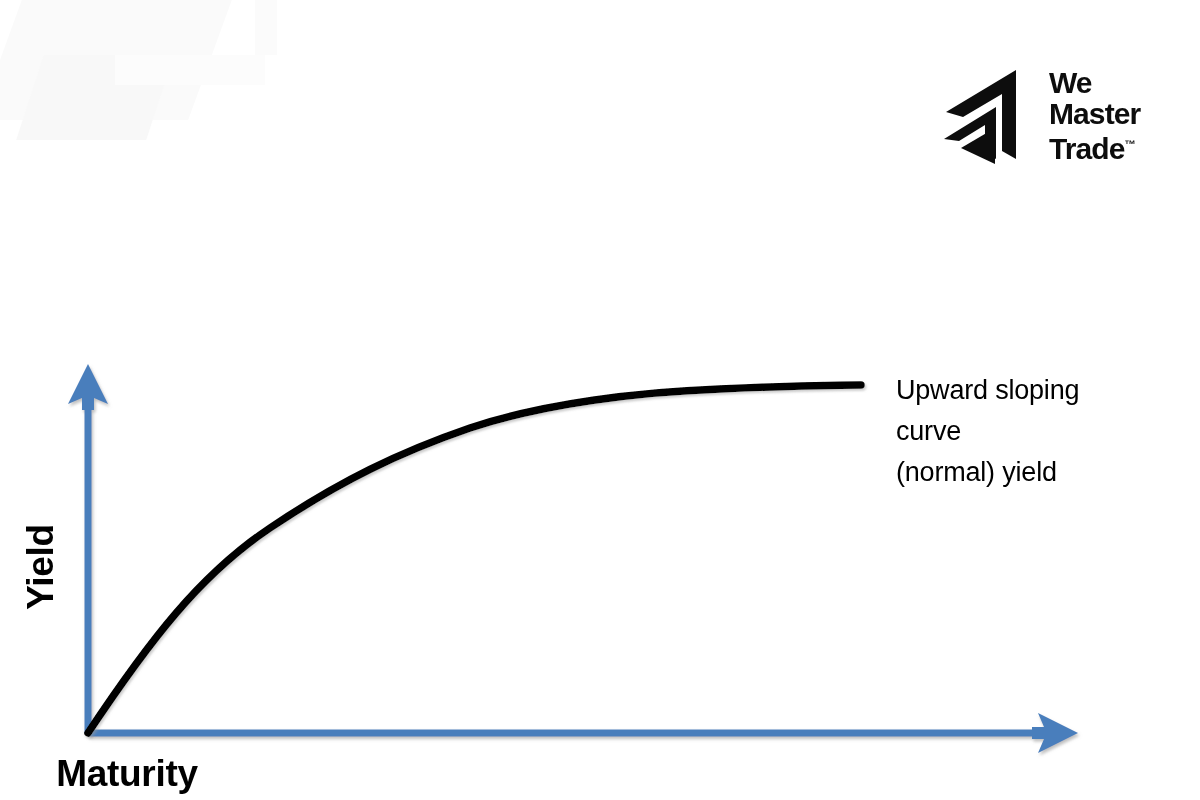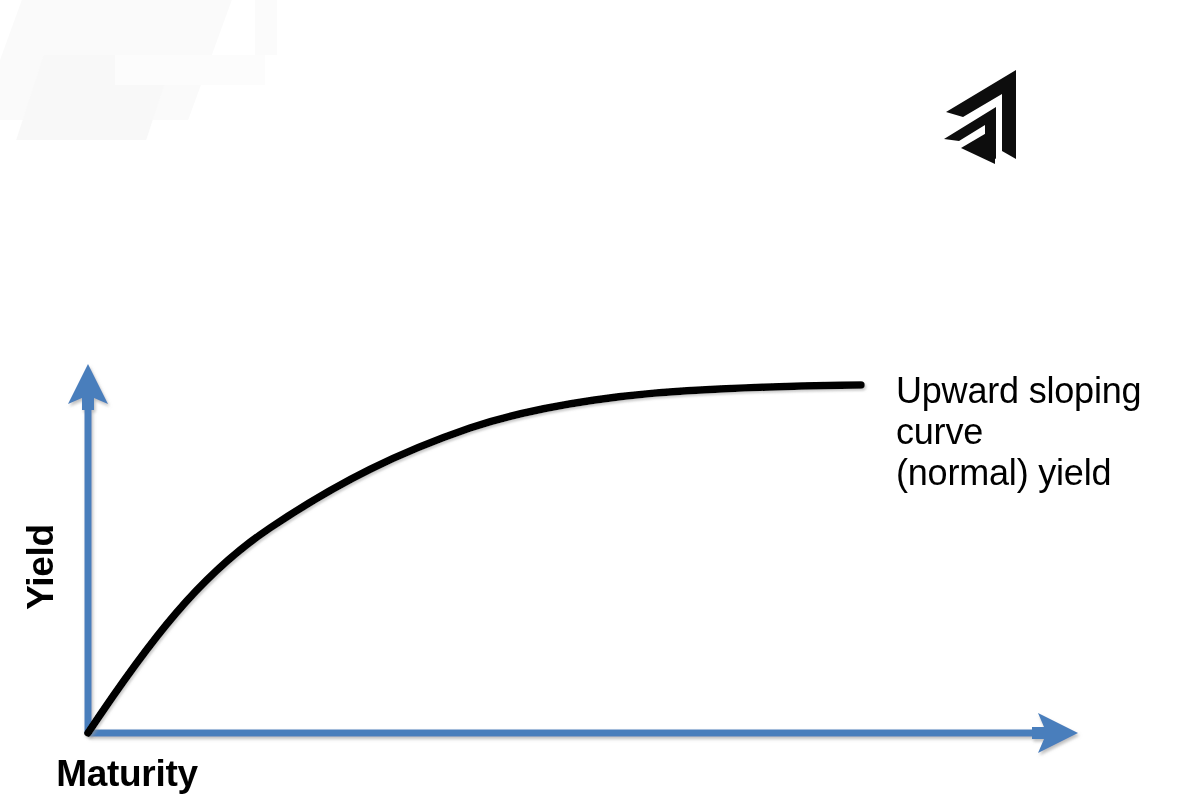--- a/index.html
+++ b/index.html
@@ -75,21 +75,21 @@
     transform-origin: center center;
   }
 
   
   #curve-annotation {
     position: absolute;
     left: 896px;
     top: 370px;
     width: 290px;
     color: #000000;
-    font-size: 36px;
+    font-size: 27px;
     line-height: 41px;
     font-weight: normal;
     letter-spacing: -0.2px;
   }
   #curve-annotation .ann-line { display: block; }
 
   
   #brand-logo {
     position: absolute;
     left: 938px;
@@ -165,15 +165,20 @@
 
   <div id="brand-logo">
     <svg id="brand-mark" viewBox="0 0 100 100">
 
       <path d="M 8 48 L 78 6 L 78 95 L 64 87 L 64 30 L 25 53 Z" fill="#0d0d0d"></path>
 
       <path d="M 6 75 L 58 43 L 58 95 L 47 88 L 47 61 L 21 77 Z" fill="#0d0d0d"></path>
 
       <path d="M 23 84 L 57 64 L 57 100 Z" fill="#0d0d0d"></path>
     </svg>
+    <div id="brand-wordmark">
+      <span class="wm-line">We</span>
+      <span class="wm-line">Master</span>
+      <span class="wm-line"><span>Trade</span><span class="tm">™</span></span>
+    </div>
   </div>
 
 </div>
 
 </body></html>

